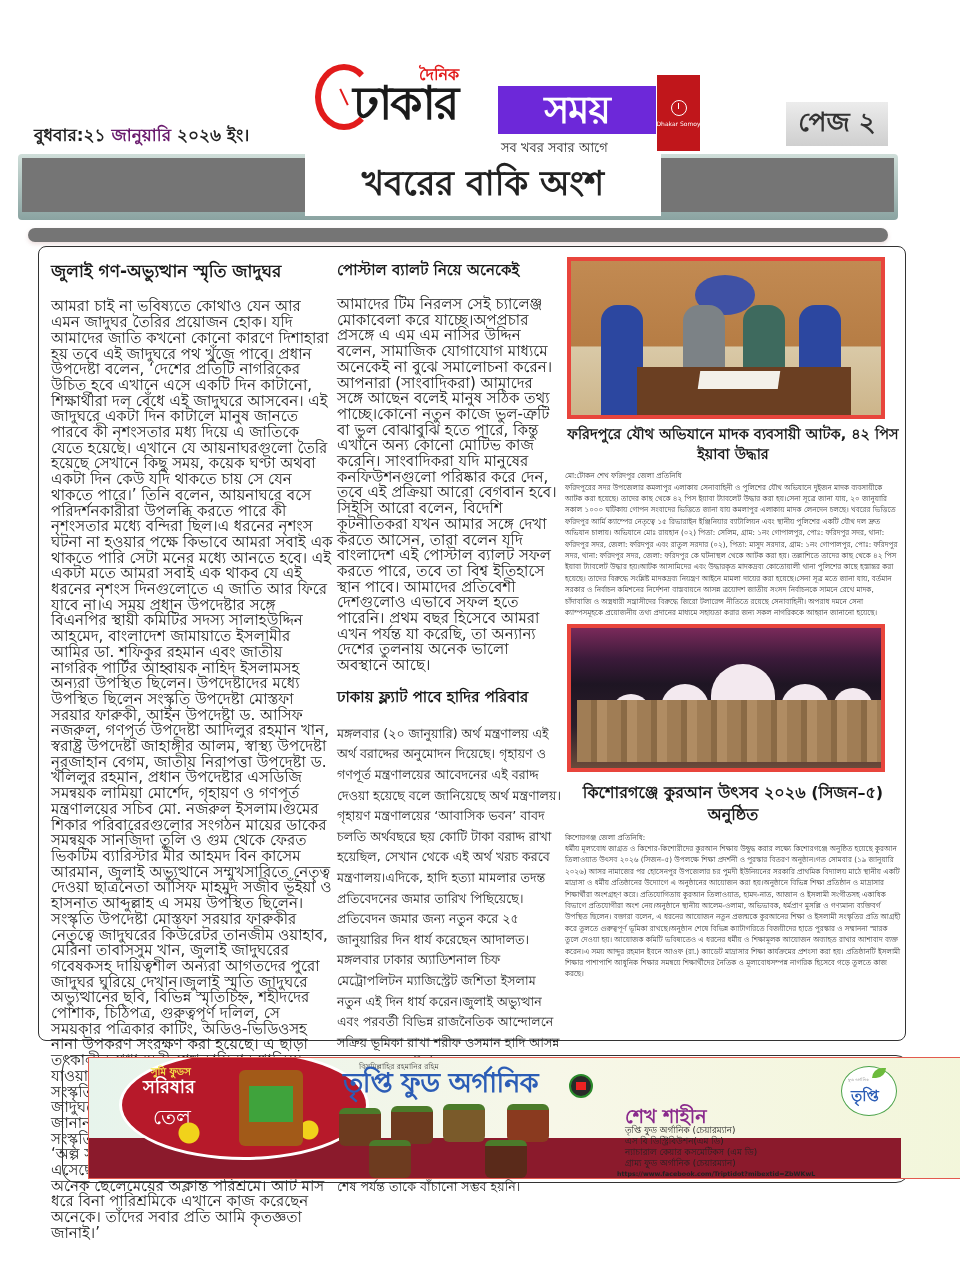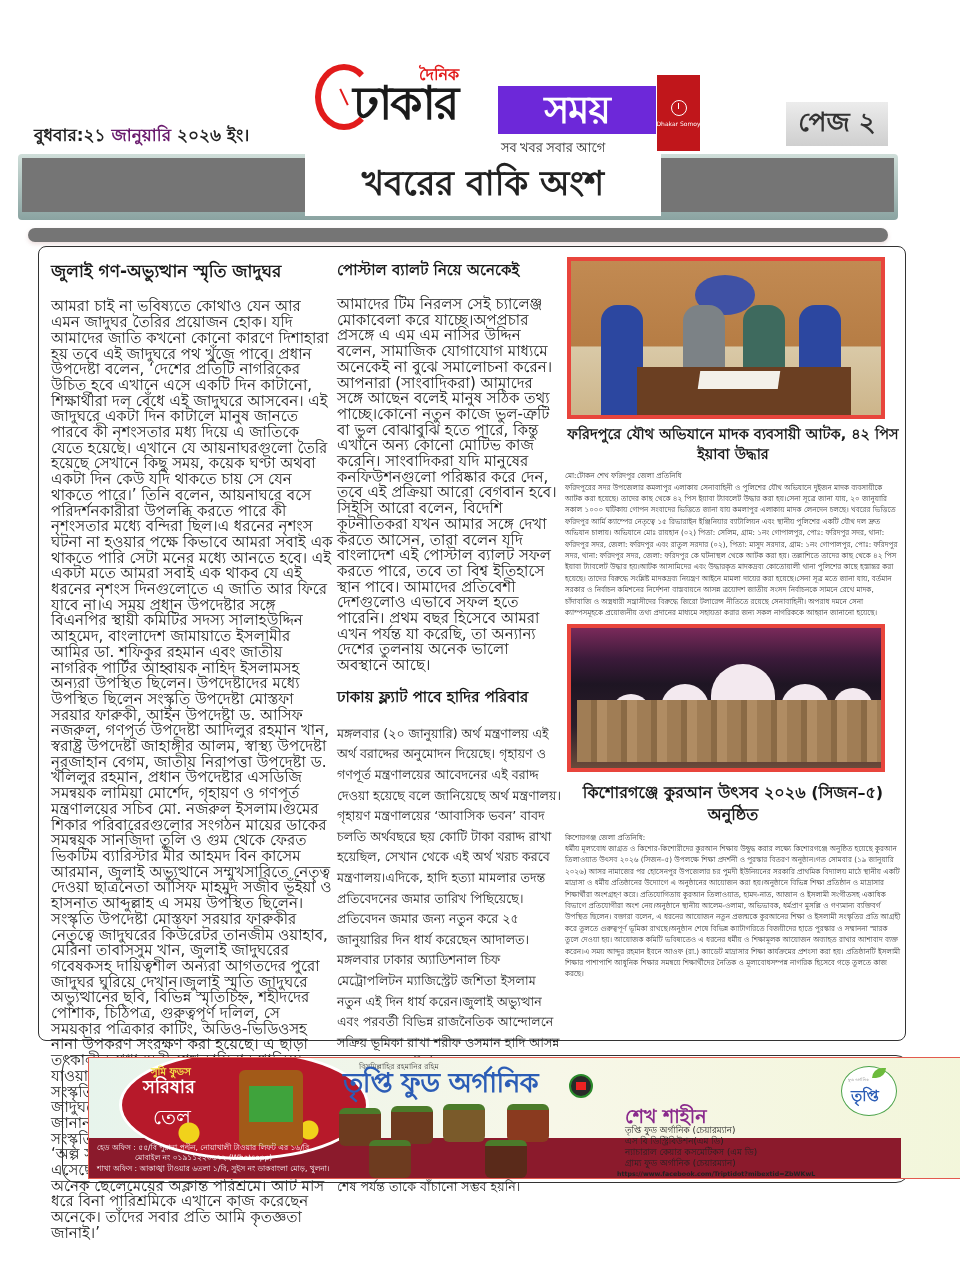--- a/index.html
+++ b/index.html
@@ -17,21 +17,21 @@
     content: ""; position: absolute; left: 22px; top: 18px; width: 2px; height: 18px;
     background: #e21b1b; transform: rotate(-25deg);
   }
   .logo-daily { position: absolute; left: 104px; top: 0; font-size: 16px; font-weight: bold; color: #e21b1b; }
   .logo-dhakar { position: absolute; left: 38px; top: 18px; font-size: 46px; font-weight: bold; color: #1a1a1a; letter-spacing: -2px; line-height: 1; }
   .logo-somoy {
     position: absolute; left: 170px; top: 24px; width: 158px; height: 48px;
     background: #6d28d9; color: #ffffff; font-size: 38px; font-weight: bold;
     line-height: 48px; text-align: center; letter-spacing: -1px; margin-left: 13px;
   }
-  .logo-tagline { position: absolute; left: 186px; top: 76px; font-size: 13px; color: #222; font-family: Liberation Serif, serif; }
+  .logo-tagline { position: absolute; left: 186px; top: 76px; font-size: 13px; color: #222; }
   .brand-badge {
     position: absolute; left: 657px; top: 75px; width: 43px; height: 76px;
     background: #c0161b; display: flex; flex-direction: column; align-items: center; justify-content: center;
   }
   .brand-badge-clock { width: 16px; height: 16px; border: 1.5px solid #fff; border-radius: 50%; position: relative; }
   .brand-badge-clock::after { content: ""; position: absolute; left: 6px; top: 2px; width: 1px; height: 6px; background: #fff; }
   .brand-badge-text { font-size: 6px; color: #fff; margin-top: 4px; white-space: nowrap; }
   .date-line { position: absolute; left: 34px; top: 122px; font-size: 17px; font-weight: bold; color: #222; }
   .date-line .date-purple { color: #6a1b6e; }
   .page-tag {
@@ -214,25 +214,20 @@
 
 <div class="ad-frame"></div>
 <aside class="ad">
   <div class="ad-bottom-band"></div>
   <div class="ad-left-circle"></div>
   <span class="ad-oil-title">সুমি ফুডস</span>
   <span class="ad-oil-brand">সরিষার</span>
   <span class="ad-oil-brand2">তেল</span>
   <div class="ad-flowers"></div>
   <div class="ad-bottle"></div>
-  <div class="ad-contact">
-    <span class="para">হেড অফিস  : ৫৫/বি পুরানা পল্টন, নোয়াখালী টাওয়ার লিফট এর ১৬/বি,</span>
-    <span class="para" style="padding-left:38px;">মোবাইল নং ০১৯১১২২৩৬৭২ (Whatsapp)</span>
-    <span class="para">শাখা অফিস : আকাঙ্খা টাওয়ার ৬তলা ১/বি, সুইস নং ডাকবাংলা মোড়, খুলনা।</span>
-  </div>
 
   <span class="ad-bismillah">বিসমিল্লাহির রহমানির রহিম</span>
   <span class="ad-main-title">তৃপ্তি ফুড অর্গানিক</span>
   <div class="ad-t-logo"></div>
 
   <div class="ad-jar" style="left:250px;top:50px;"></div>
   <div class="ad-jar" style="left:302px;top:48px;"></div>
   <div class="ad-jar" style="left:354px;top:46px;background:#7a5a2a;"></div>
   <div class="ad-jar" style="left:418px;top:46px;background:#8a3a1f;"></div>
   <div class="ad-jar" style="left:280px;top:82px;"></div>

